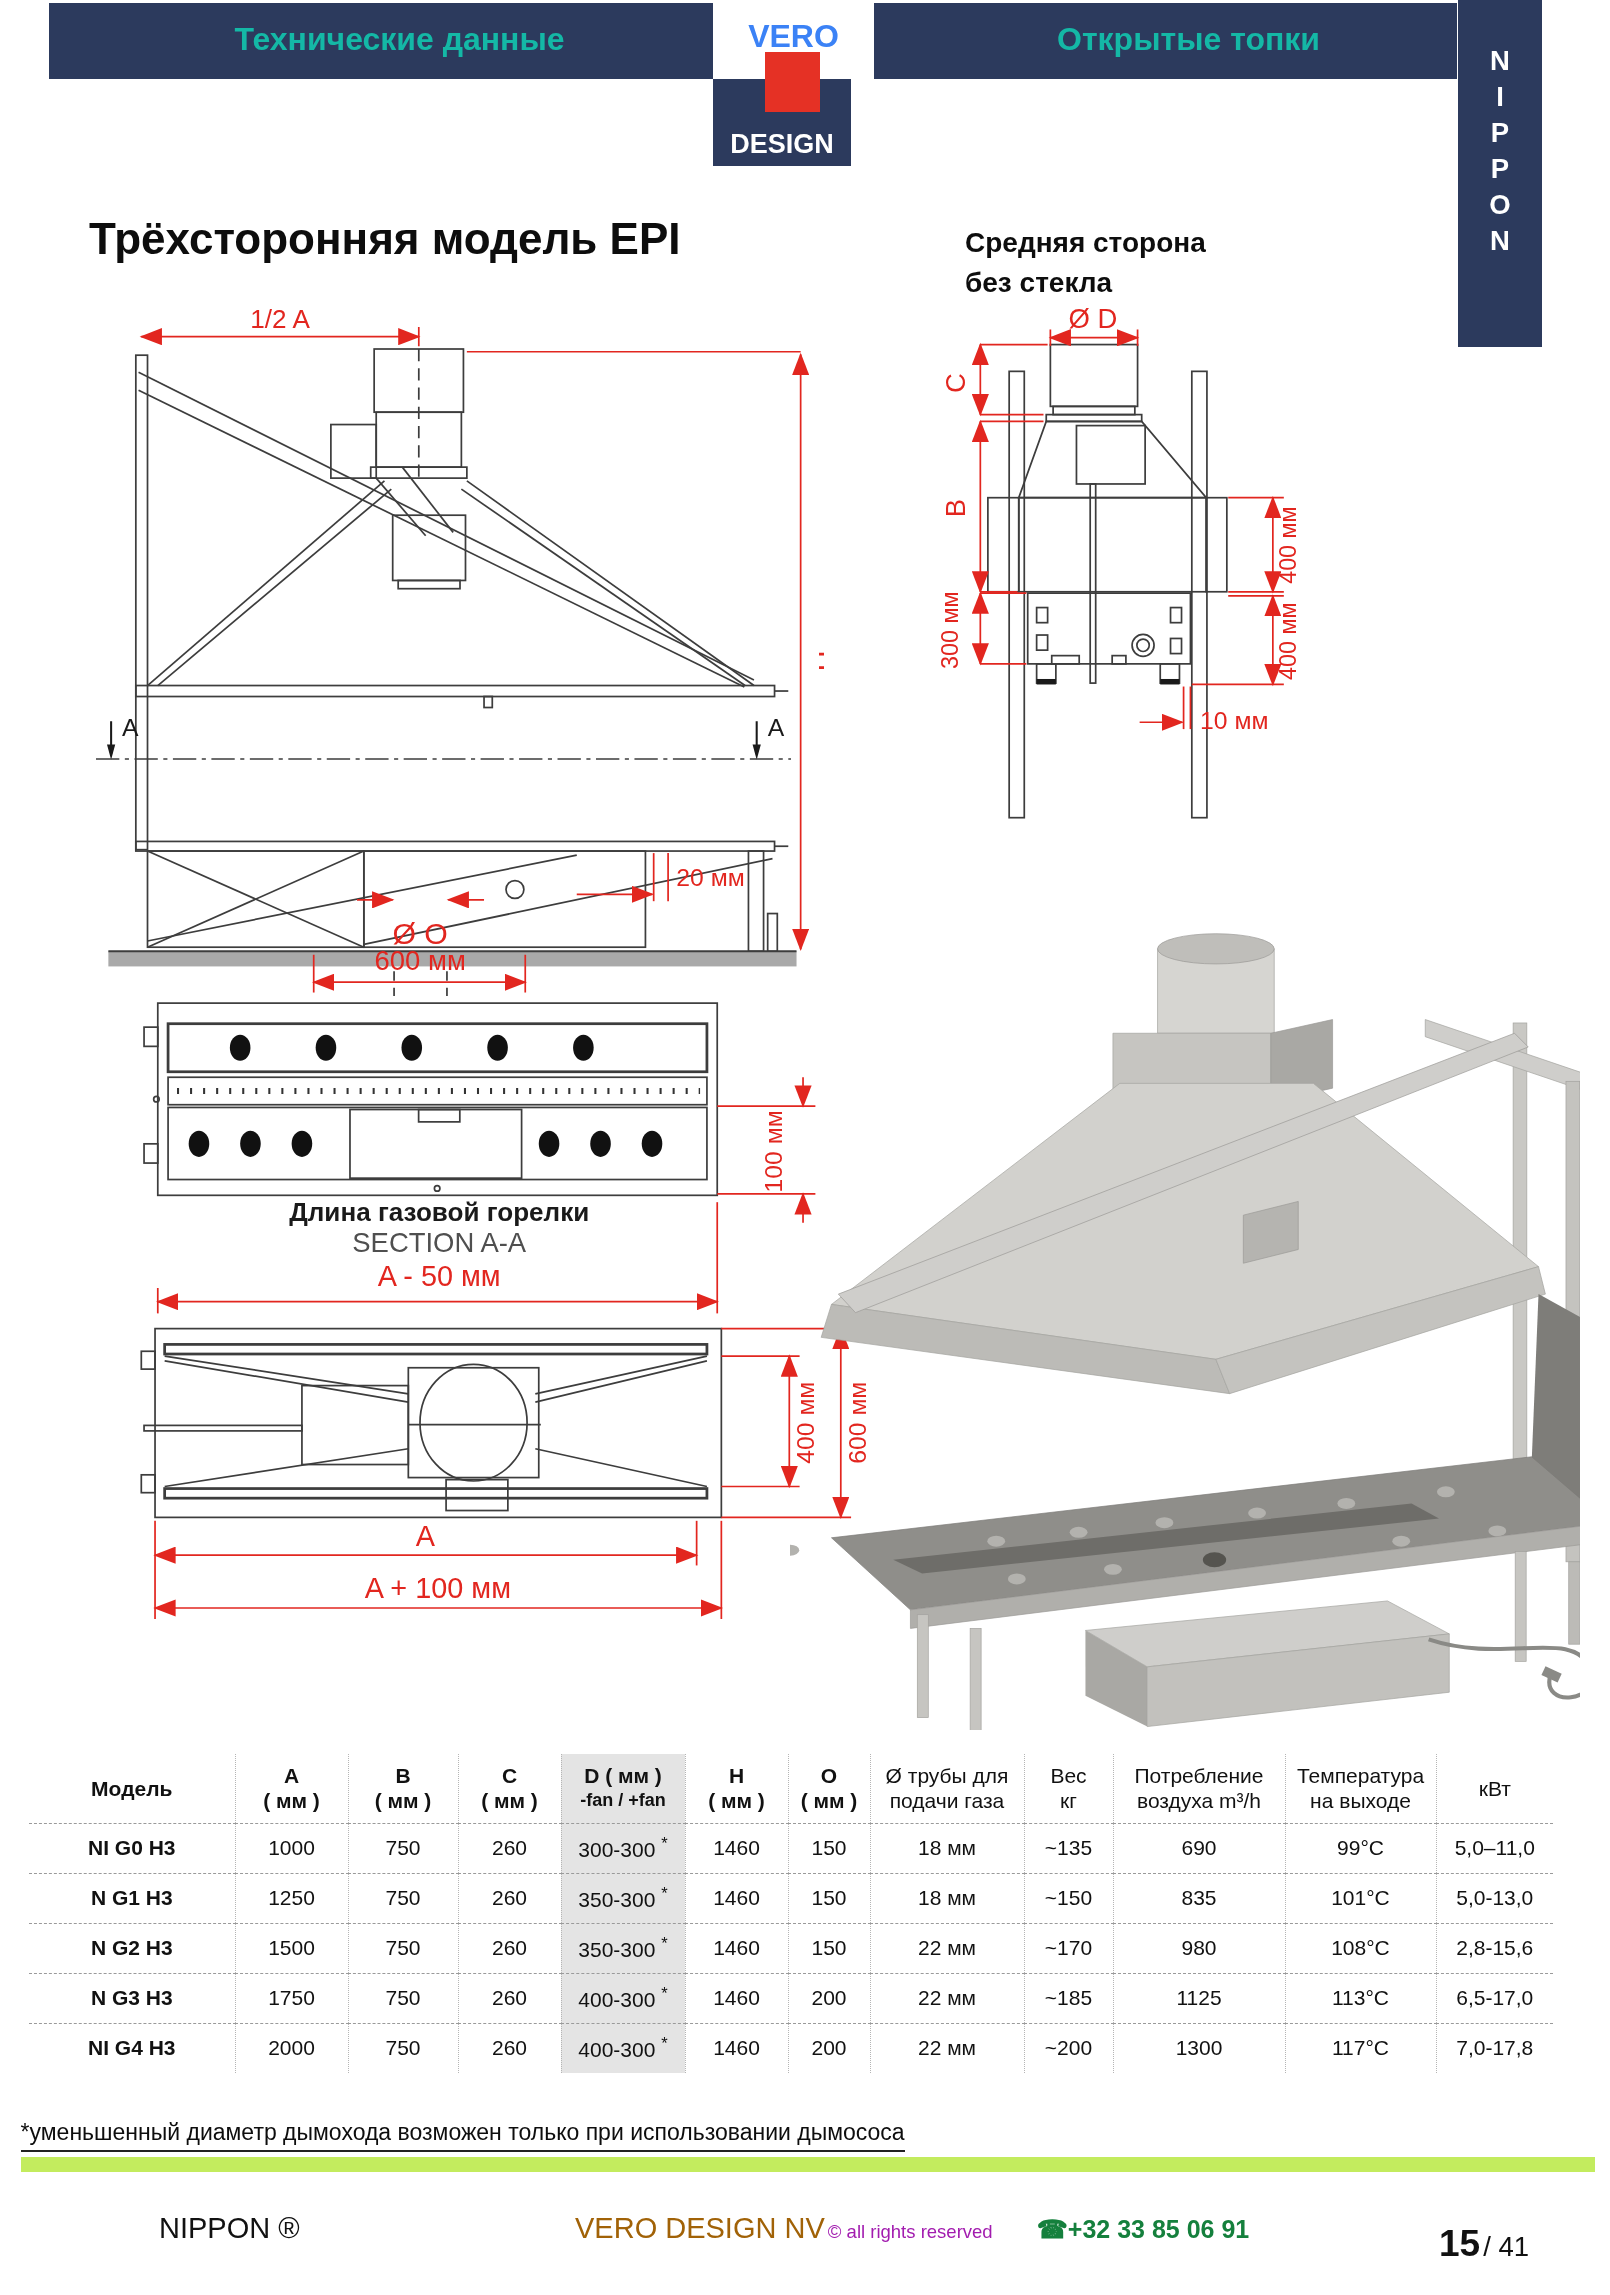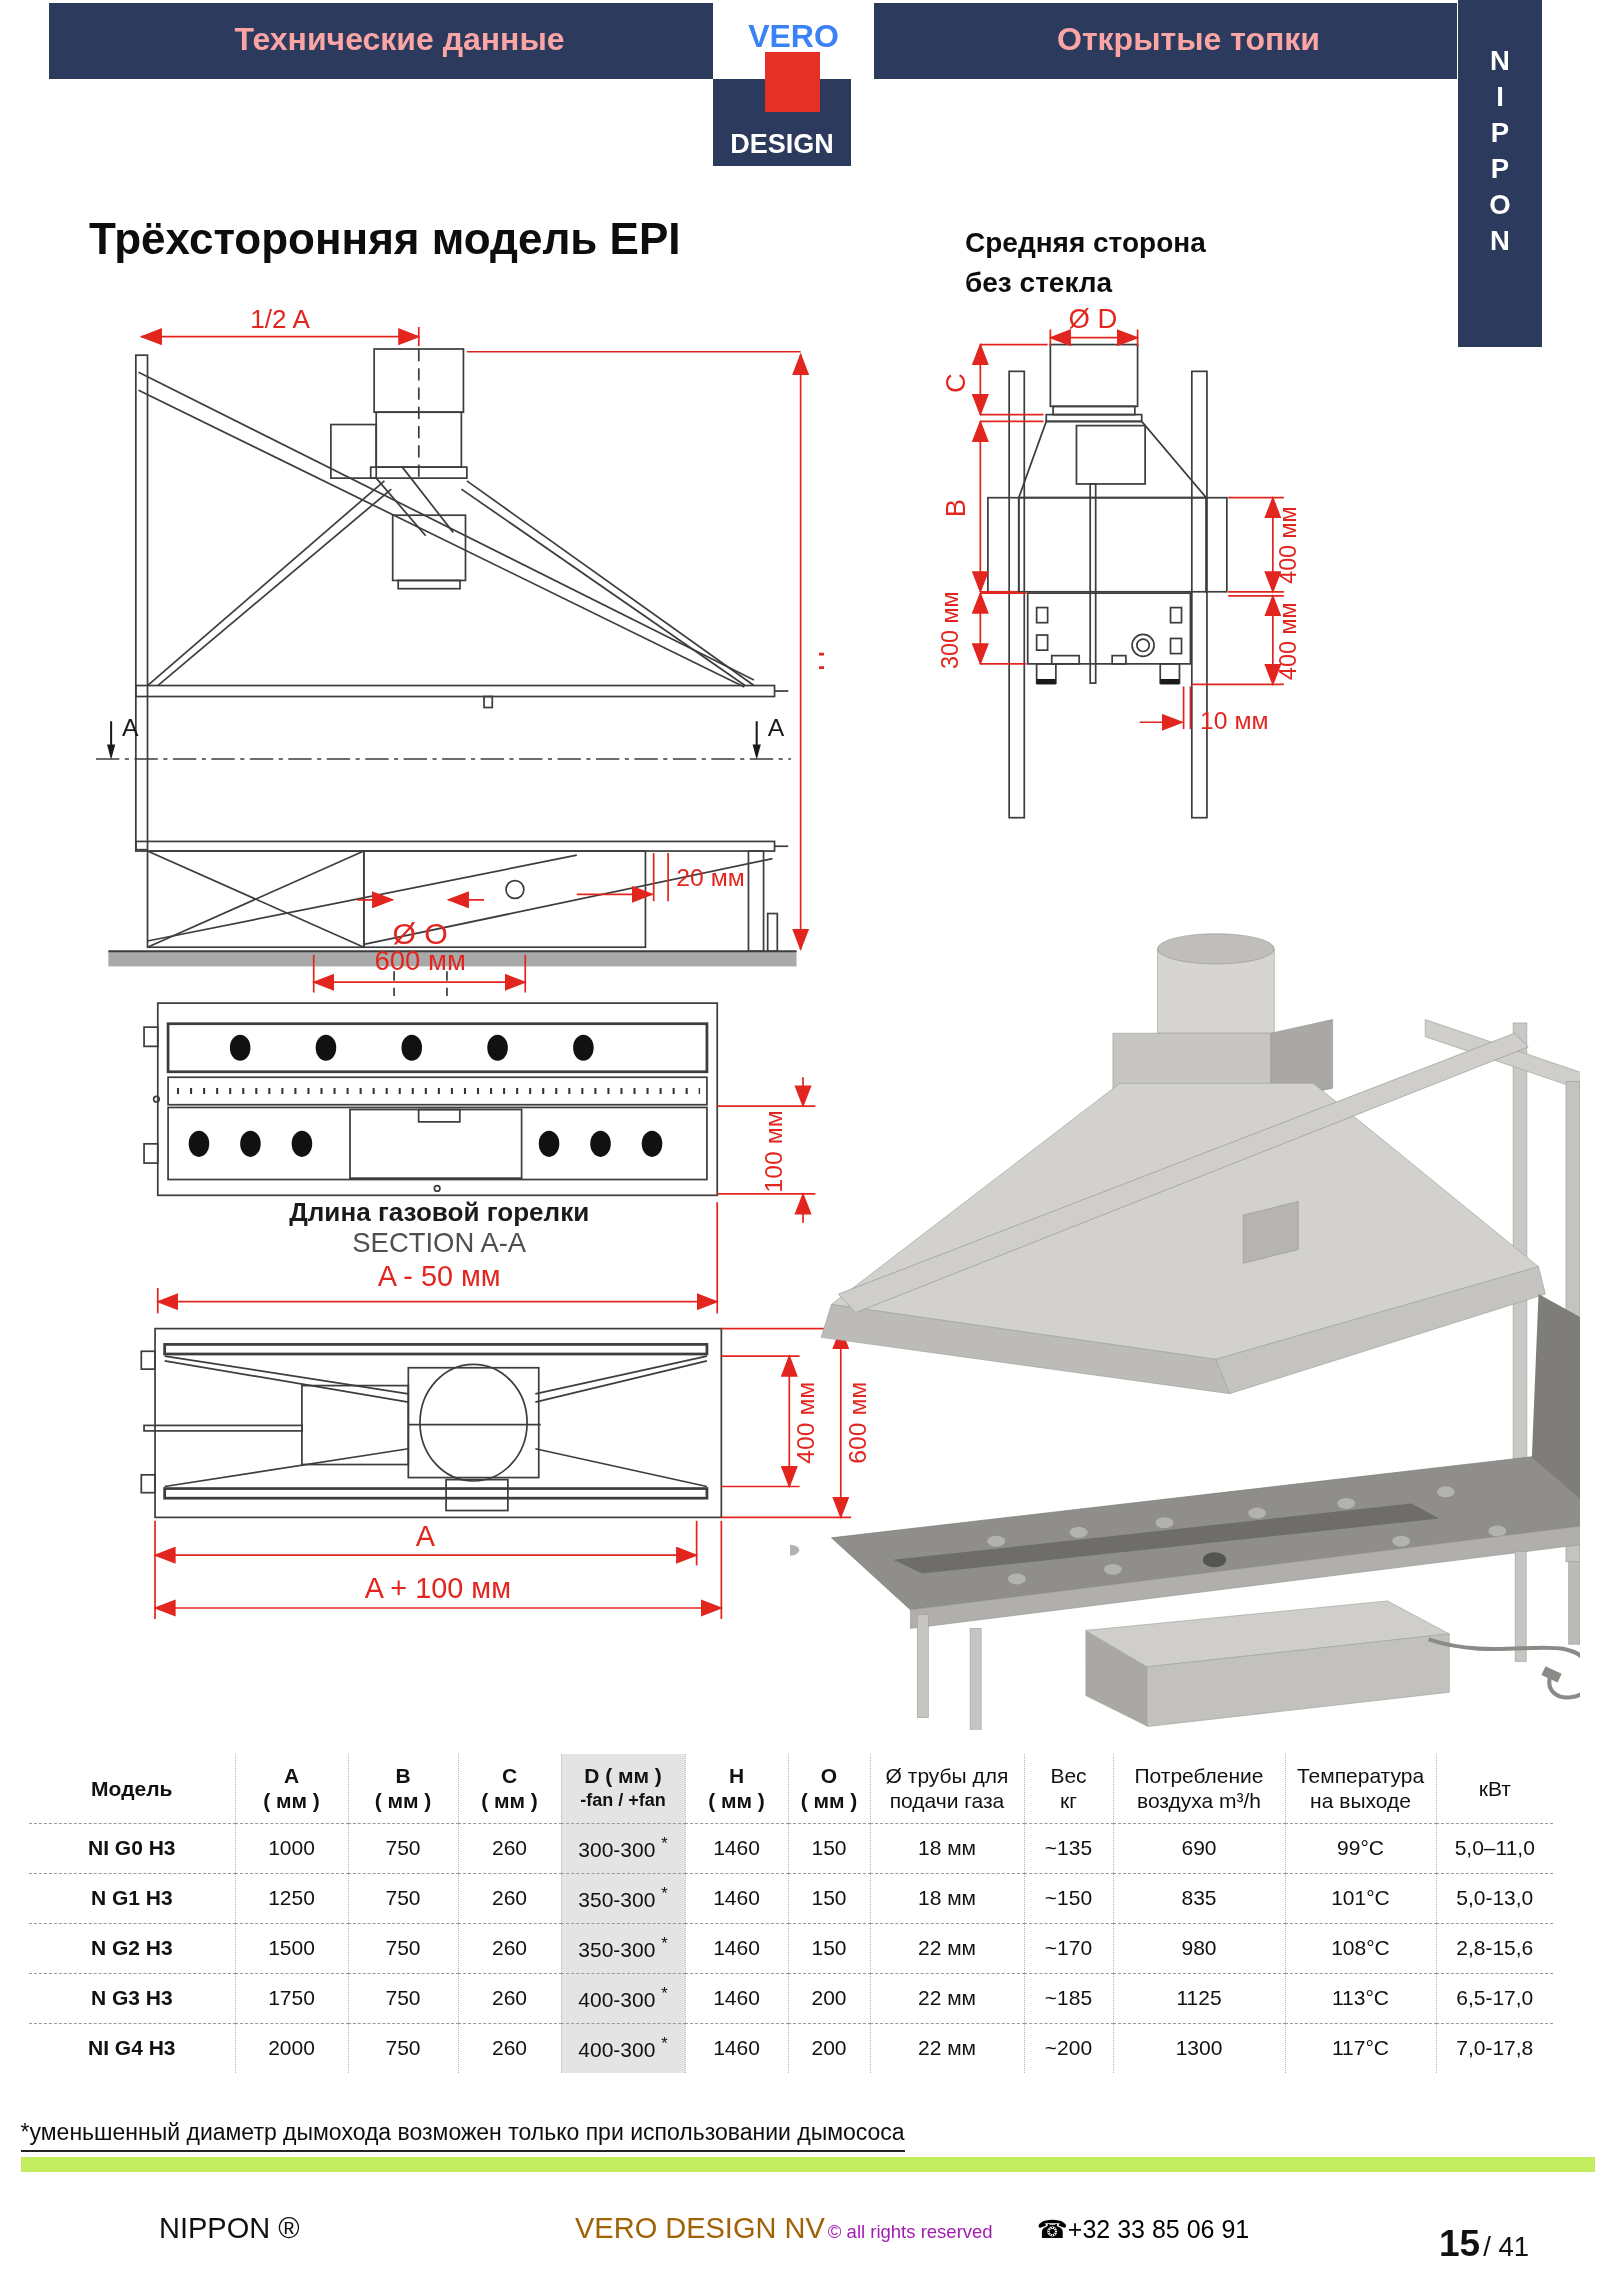--- a/index.html
+++ b/index.html
@@ -1,21 +1,21 @@
 <!DOCTYPE html>
 <html style="font-size:11px"><head>
 <meta charset="utf-8">
 <style>
   html,body{margin:0;padding:0;background:#ffffff;}
   body{font-family:"Liberation Sans", sans-serif;}
   #page{position:relative;width:1610px;height:2295px;background:#fff;overflow:hidden;}
   .abs{position:absolute;}
   
   .hdr-bar{background:#2c3a5d;color:#fff;}
-  .hdr-title{color:#fca5a5;font-weight:bold;font-size:32px;}
+  .hdr-title{color:#14b8a6;font-weight:bold;font-size:32px;}
   .logo-top{background:#fff;color:#3b82f6;font-weight:bold;text-align:center;}
   .logo-bottom{background:#2c3a5d;color:#fff;font-weight:bold;text-align:center;}
   .logo-red{background:#e53125;}
   .nippon-tab{background:#2c3a5d;color:#fff;text-align:center;}
   .nippon-tab div{font-size:27.5px;font-weight:bold;line-height:36px;}
   
   .main-title{font-size:44px;font-weight:bold;color:#0d0d0d;}
   .sub-title{font-size:28px;font-weight:bold;color:#0d0d0d;line-height:40px;}
   
   table.spec{border-collapse:collapse;table-layout:fixed;width:1524px;font-size:21px;color:#111;}
@@ -27,21 +27,21 @@
   .h2l{line-height:25px;}
   .col-d{background:#e4e4e4;}
   .model-cell{font-weight:bold;}
   sup.star{font-size:16.5px;}
   
   .footnote{font-size:23px;color:#0d0d0d;border-bottom:2.1px solid #222;padding-bottom:4.1px;}
   .greenbar{background:#c3ec5e;}
   .ft-black{font-size:29px;color:#111;}
   .ft-navy{font-size:29px;color:#a16207;}
   .ft-small{font-size:18.5px;color:#a21caf;}
-  .ft-phone{font-size:25px;color:#000000;font-weight:normal;}
+  .ft-phone{font-size:25px;color:#15803d;font-weight:bold;}
   .pageno-b{font-size:37px;font-weight:bold;color:#111;}
   .pageno-s{font-size:27.5px;color:#111;}
   
   svg text{font-family:"Liberation Sans", sans-serif;}
   .dim{fill:#e2261f;}
   .blk{fill:#1a1a1a;}
   .cap{fill:#4f4f4f;}
 </style>
 </head>
 <body>

